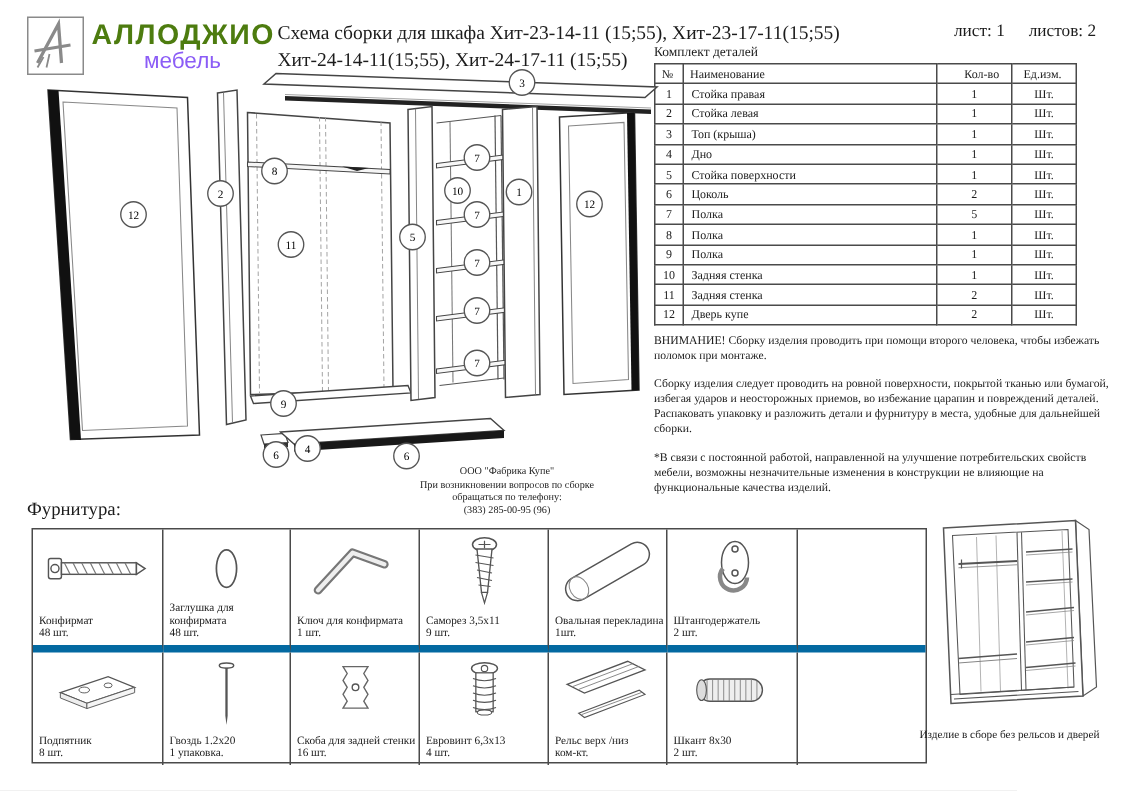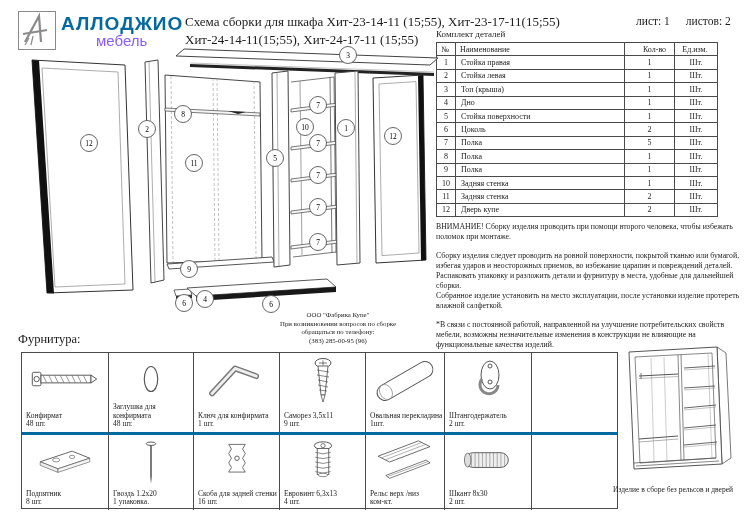--- a/index.html
+++ b/index.html
@@ -3,21 +3,21 @@
 <meta charset="utf-8">
 <style>
   html,body{margin:0;padding:0;background:#e8e8e8;}
   .page{position:relative;width:748px;height:527px;background:#fff;overflow:hidden;
         font-family:"Liberation Serif",serif;color:#1c1c1c;}
   .abs{position:absolute;}
 
   
   .logo-box{left:18px;top:11px;width:36px;height:37px;border:1px solid #8a8a8a;}
   .brand{left:61px;top:13px;font-family:"Liberation Sans",sans-serif;font-weight:bold;
-         font-size:19px;letter-spacing:1px;color:#0369a1;}
+         font-size:19px;letter-spacing:1px;color:#4d7c0f;}
   .brand-sub{left:96px;top:32px;font-family:"Liberation Sans",sans-serif;font-size:15px;color:#8b5cf6;}
   .title{left:185px;top:13px;width:375px;font-size:13px;line-height:18px;}
   .sheetinfo{left:636px;top:15px;font-size:11.5px;white-space:nowrap;}
   .sheetinfo span{margin-right:16px;}
 
   
   .tbl-caption{left:436px;top:29px;font-size:9px;}
   table.parts{left:436px;top:42px;border-collapse:collapse;table-layout:fixed;width:259px;}
   table.parts th,table.parts td{border:1px solid #4a4a4a;font-size:8px;font-weight:normal;
         padding:1px 2px;height:10.4px;line-height:9px;overflow:hidden;white-space:nowrap;}
@@ -34,21 +34,21 @@
   .notes p{margin:0;}
   .notes .gap{height:9px;}
 
   .contact{left:248px;top:311px;width:180px;font-size:6.8px;line-height:8.6px;text-align:center;}
 
   
   .furn-title{left:18px;top:332px;font-size:12.5px;}
   .grid{left:21px;top:352px;width:597px;height:157px;display:grid;
         grid-template-columns:87px 85px 86px 86px 79px 87px auto;
         grid-template-rows:82px 75px;border:1px solid #4a4a4a;box-sizing:border-box;}
-  .cell{border-right:1px solid #4a4a4a;border-bottom:3px solid #0369a1;position:relative;box-sizing:border-box;}
+  .cell{border-right:1px solid #4a4a4a;border-bottom:5px solid #0369a1;position:relative;box-sizing:border-box;}
   .cell:nth-child(7n){border-right:none;}
   .cell:nth-child(n+8){border-bottom:none;}
   .cell .ic{position:absolute;top:2px;left:0;right:0;display:flex;justify-content:center;}
   .cell .lbl{position:absolute;left:4px;right:1px;bottom:3px;font-size:7.5px;line-height:8.6px;}
 
   
   svg{display:block;}
   .callout{fill:#fff;stroke:#555;stroke-width:0.9;}
   .callout-t{font-size:7.5px;text-anchor:middle;}
   .wr-caption{left:598px;top:485px;width:150px;text-align:center;font-size:7.5px;}
@@ -159,21 +159,20 @@
           <td>Шт.</td>
         </tr>
       </tbody>
   </table>
 
   <div class="abs notes">
     <p>ВНИМАНИЕ! Сборку изделия проводить при помощи второго человека, чтобы избежать поломок при монтаже.</p>
     <div class="gap"></div>
     <p>Сборку изделия следует проводить на ровной поверхности, покрытой тканью или бумагой, избегая ударов и неосторожных приемов, во избежание царапин и повреждений деталей.</p>
     <p>Распаковать упаковку и разложить детали и фурнитуру в места, удобные для дальнейшей сборки.</p>
-    <p>Собранное изделие установить на место эксплуатации, после установки изделие протереть влажной салфеткой.</p>
     <div class="gap"></div>
     <p>*В связи с постоянной работой, направленной на улучшение потребительских свойств мебели, возможны незначительные изменения в конструкции не влияющие на функциональные качества изделий.</p>
   </div>
 
   <div class="abs contact">
     <div>ООО "Фабрика Купе"</div>
     <div>При возникновении вопросов по сборке</div>
     <div>обращаться по телефону:</div>
     <div>(383) 285-00-95 (96)</div>
   </div>

